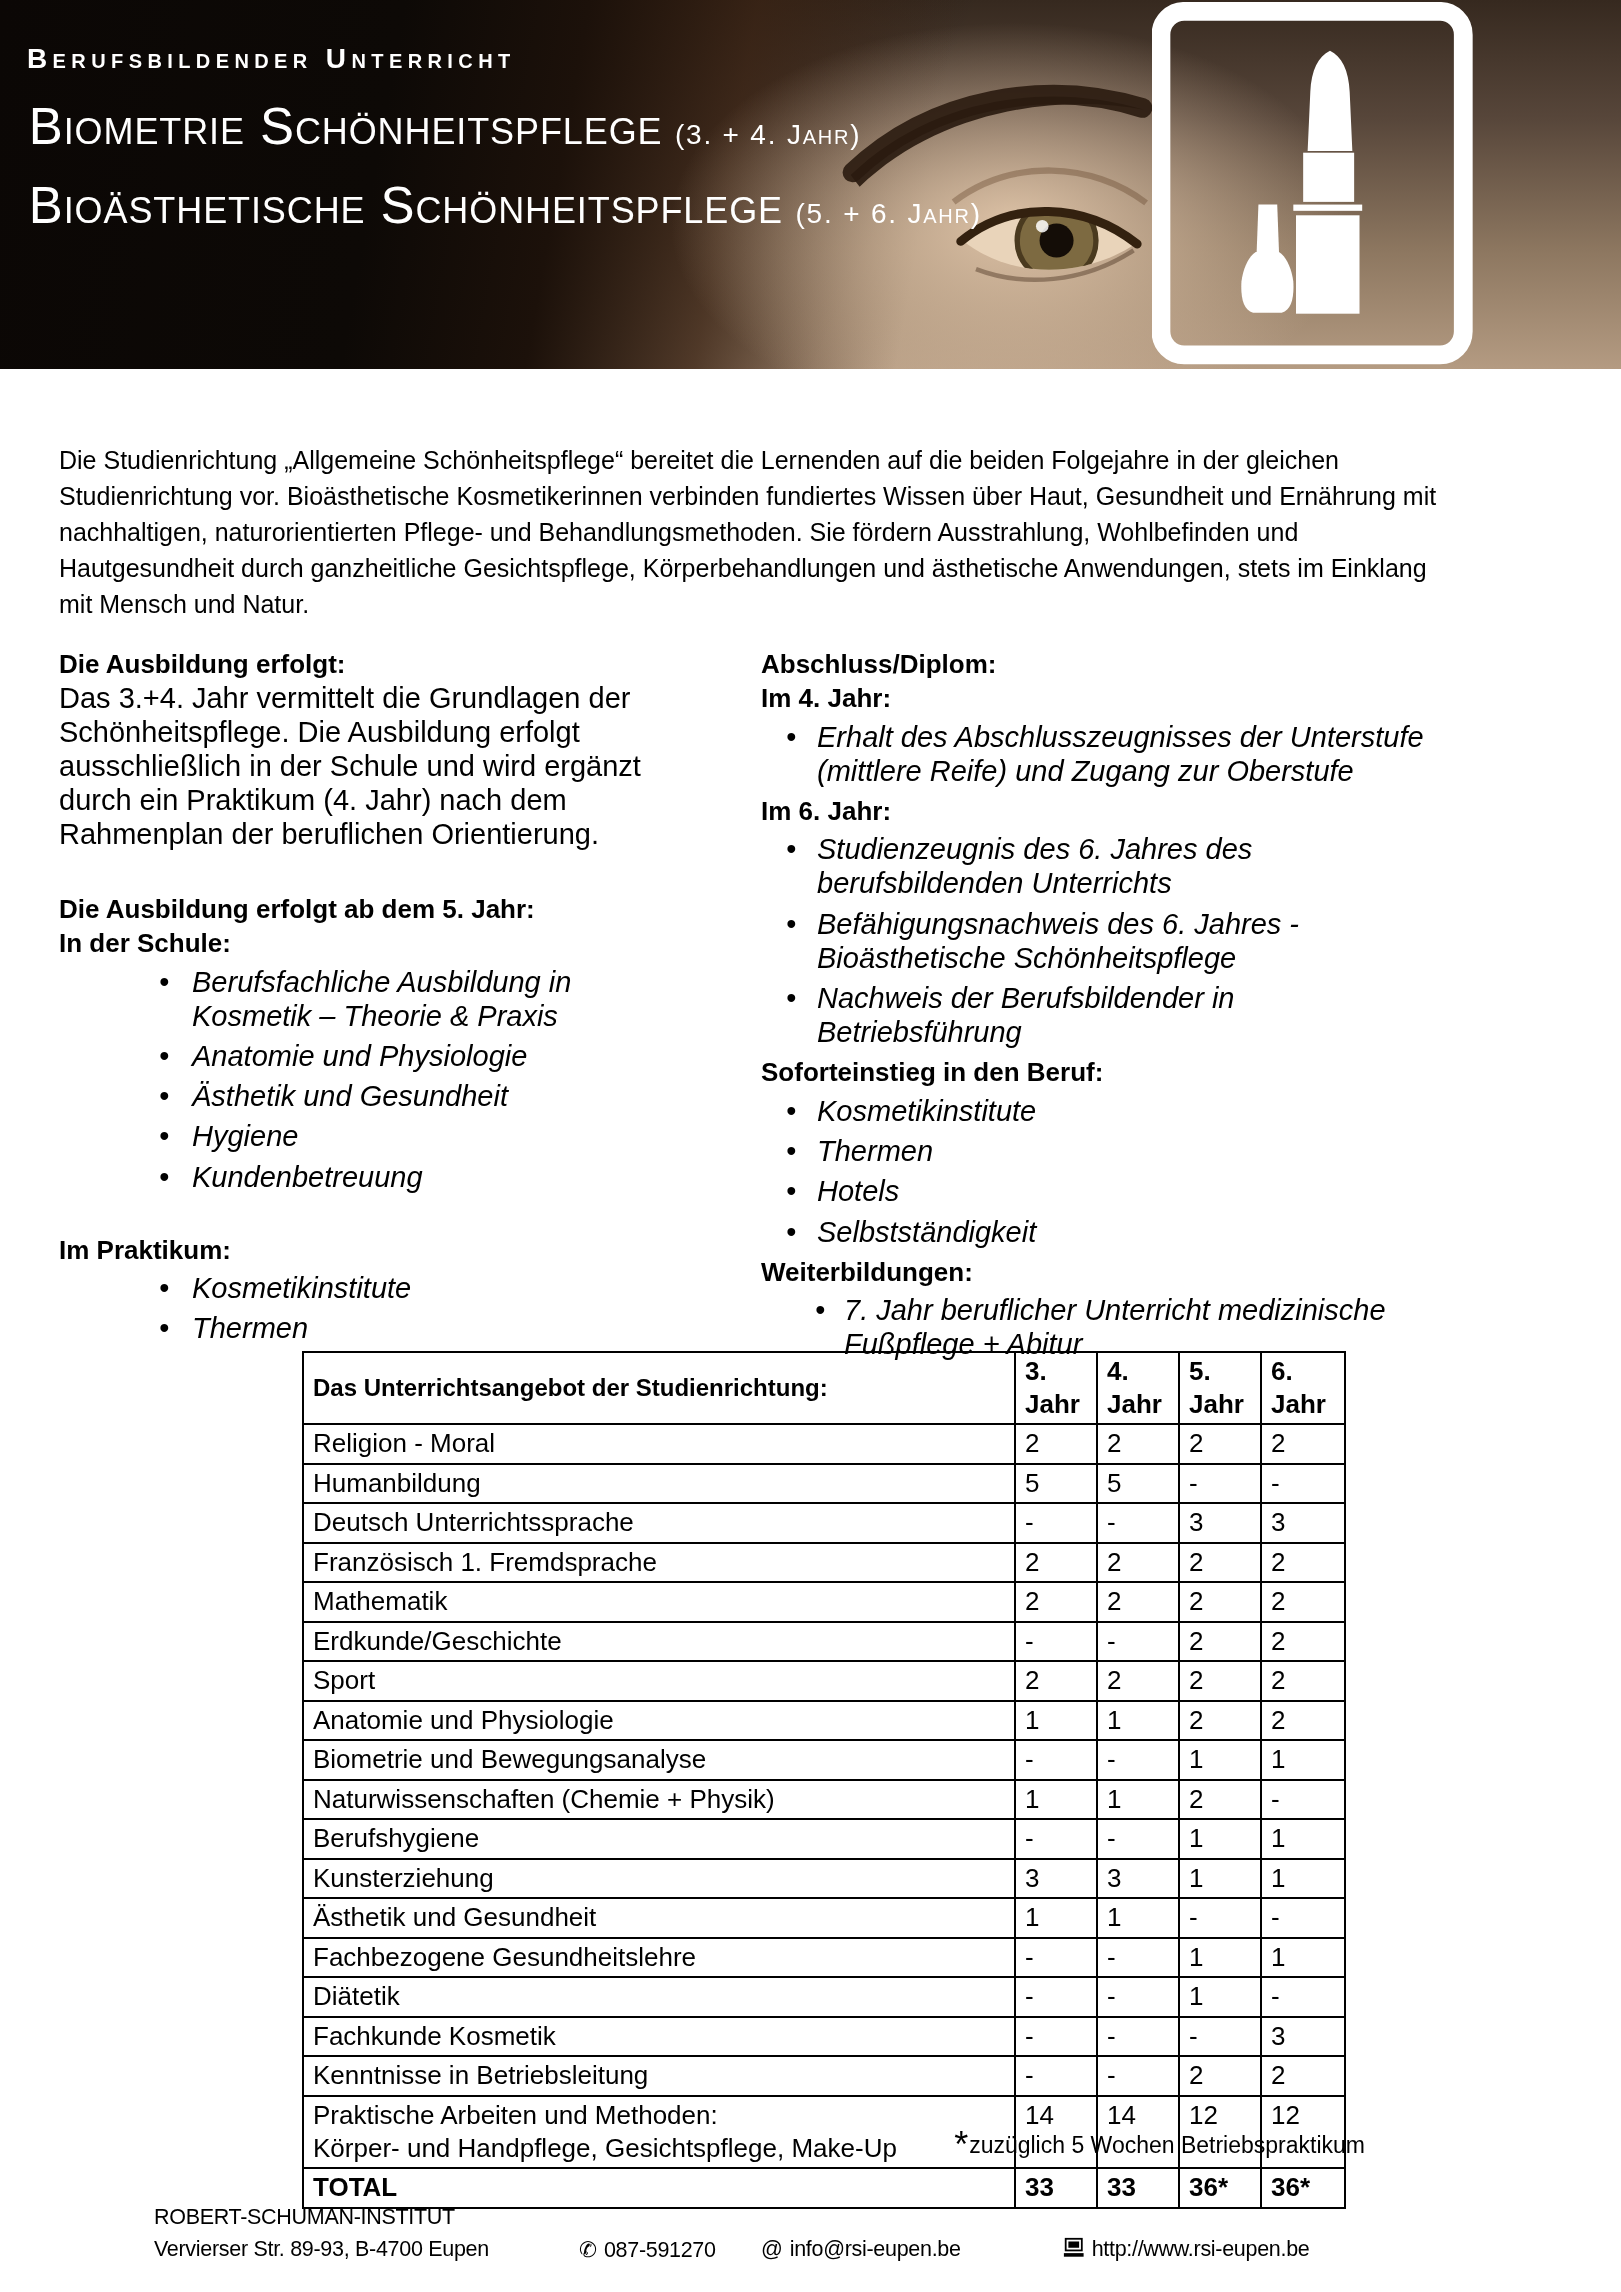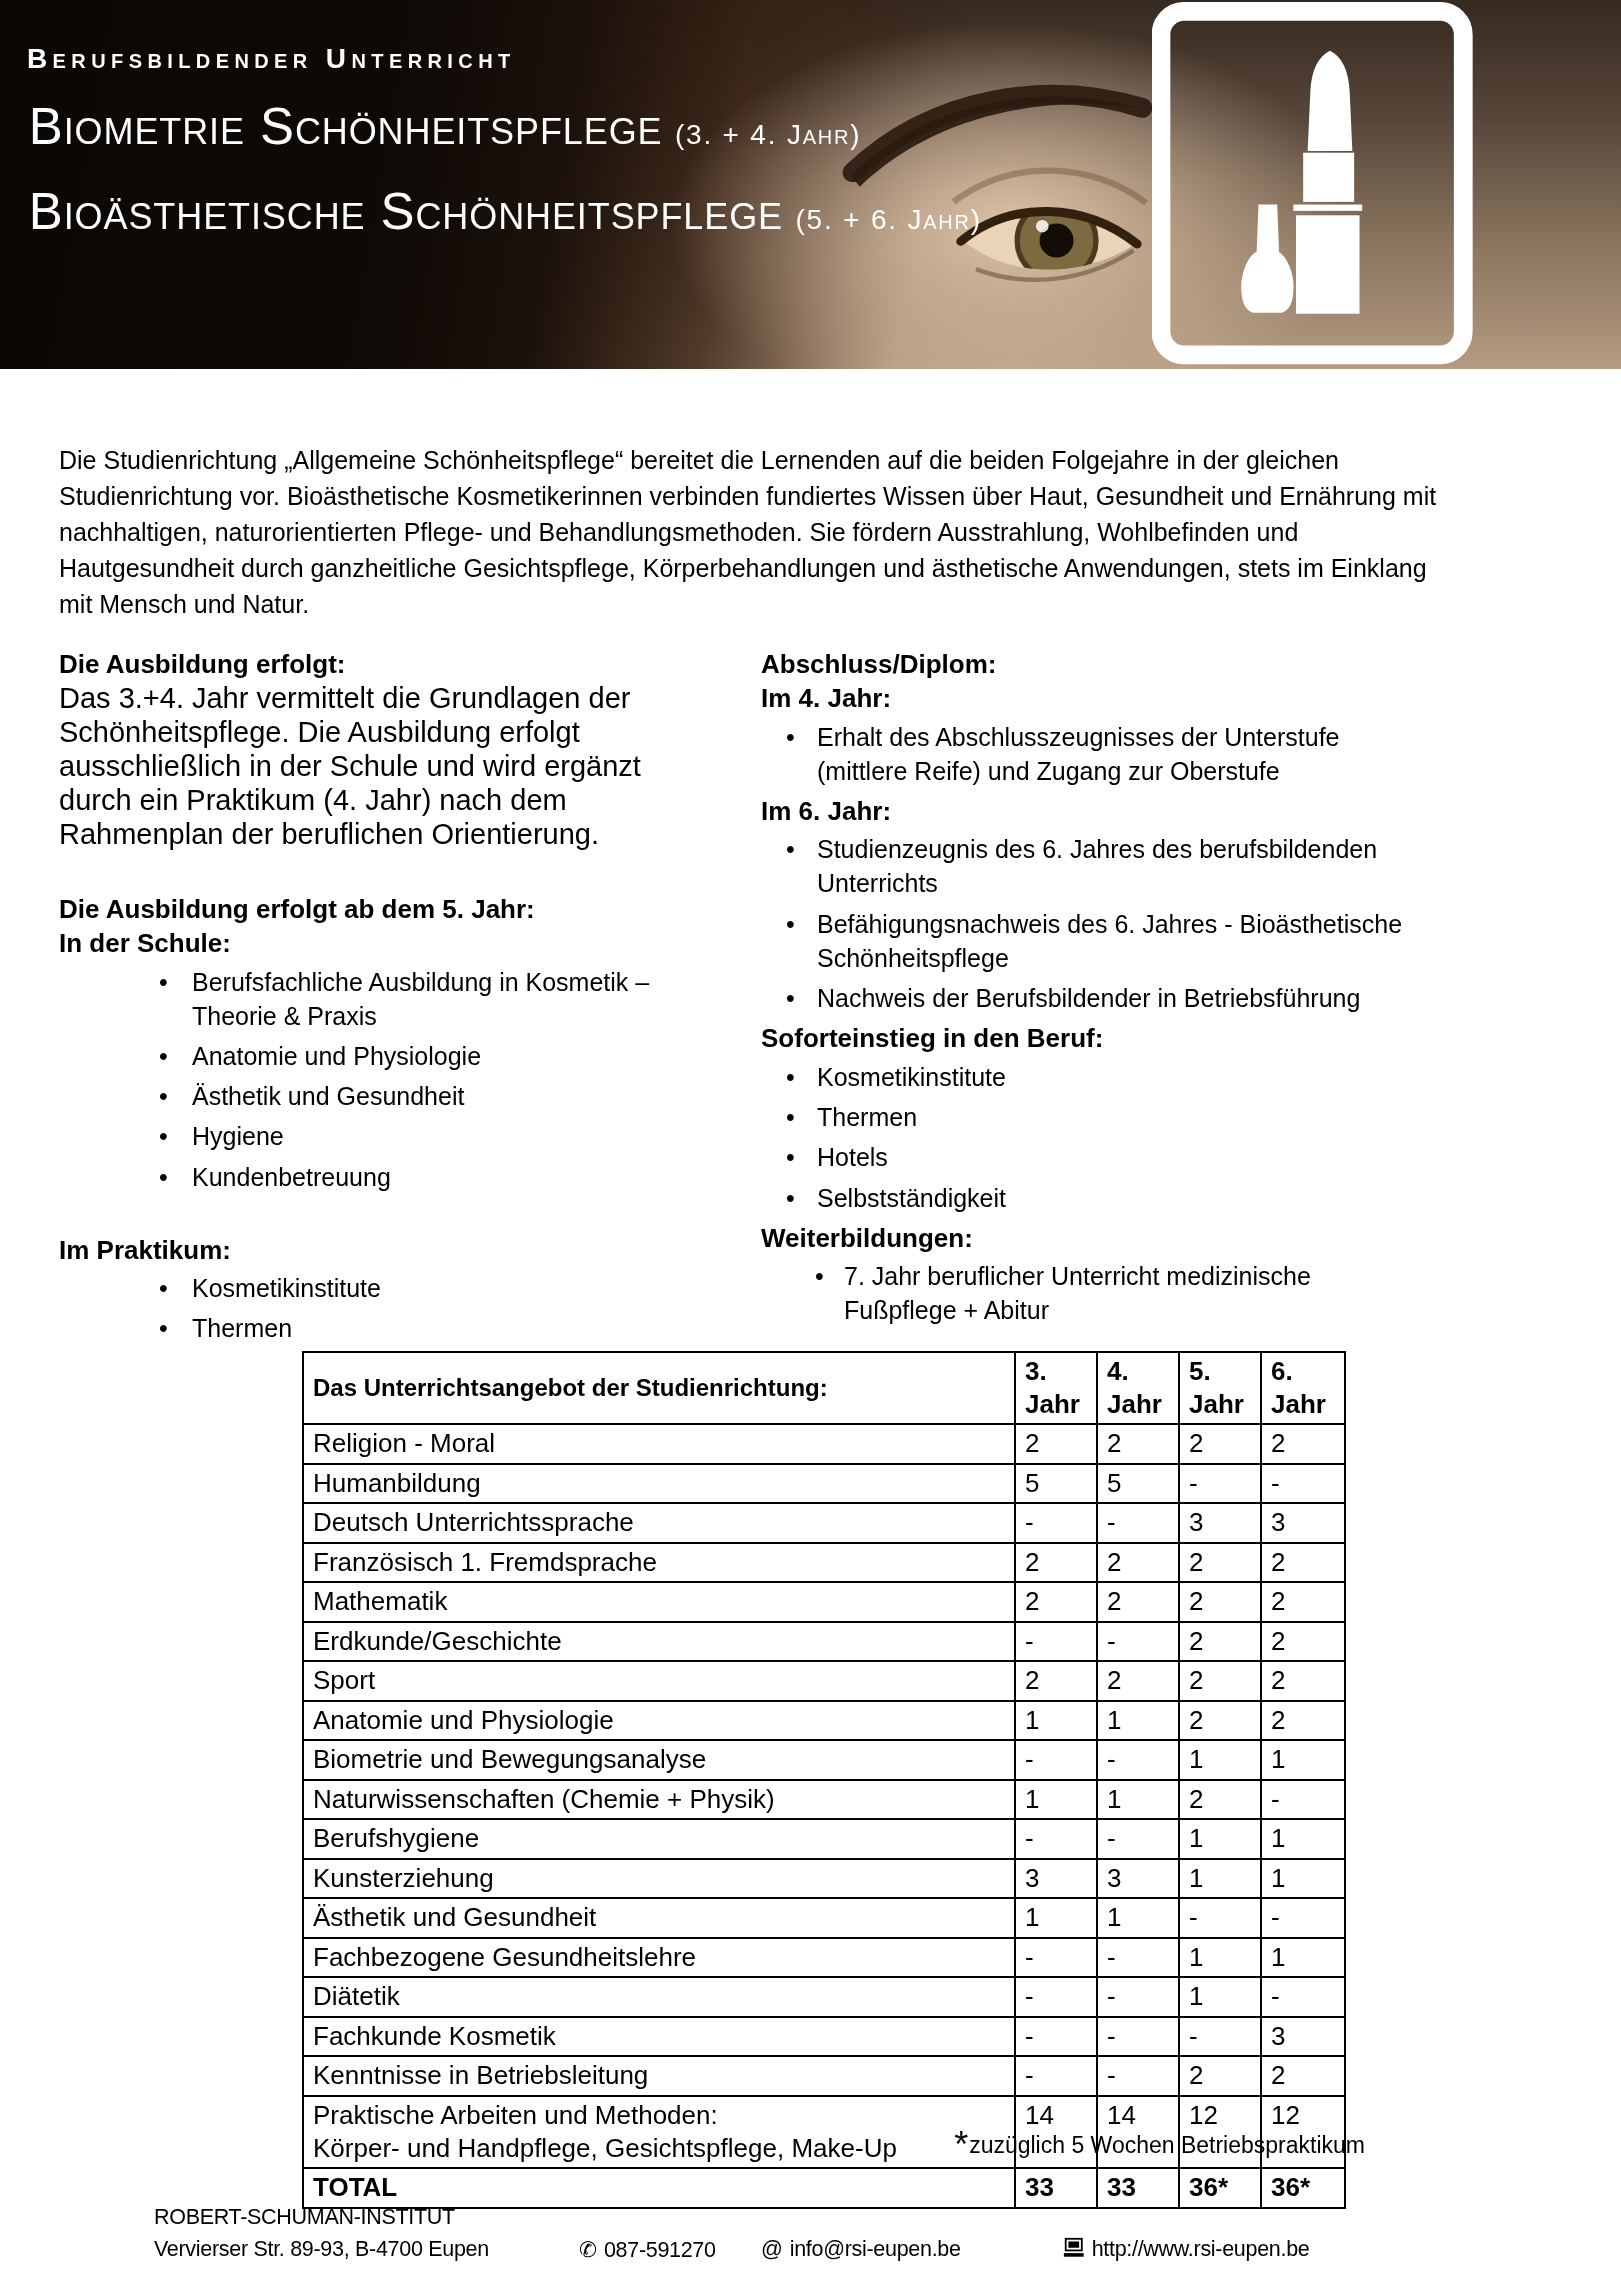--- a/index.html
+++ b/index.html
@@ -13,35 +13,35 @@
      background:
        radial-gradient(502px 296px at 1012px 224px, rgba(225,198,170,0.95), rgba(225,198,170,0) 68%),
        linear-gradient(100deg, #0b0705 0%, #0d0906 24%, #1c110a 35%, rgba(58,35,20,0.78) 45%, rgba(58,35,20,0) 57%),
        linear-gradient(115deg, rgba(10,6,4,0.92) 0%, rgba(10,6,4,0.25) 38%, rgba(10,6,4,0) 55%);
   }
   .hero-face { position:absolute; left:788px; top:54px; }
   .hero-text { position:absolute; left:27px; top:0; z-index:3; color:#fff; }
   .kicker { position:absolute; left:0; top:43px; width:1075px; font-size:28px; font-weight:bold;
             font-variant:small-caps; letter-spacing:5.4px; white-space:nowrap; }
   .title { position:absolute; left:1.8px; white-space:nowrap; font-variant:small-caps; letter-spacing:0.9px; }
-  .title-1 { top:97px; } .title-2 { top:182px; }
+  .title-1 { top:97px; } .title-2 { top:176px; }
   .title .main { font-size:51px; font-weight:400; }
   .title .suffix { font-size:28px; font-weight:400; letter-spacing:1.8px; margin-left:12.5px; }
   .cosmetics { position:absolute; left:1152px; top:1.8px; z-index:4; }
 
   
   .intro { position:absolute; left:59px; top:417px; width:1397px; font-size:25px; line-height:36px; }
   h3 { margin:0; font-size:26px; font-weight:bold; line-height:34px; }
   .col p { margin:0; font-size:29px; line-height:34px; }
   .col-left  { position:absolute; left:59px;  top:647px; width:627px; }
   .col-right { position:absolute; left:761px; top:647px; width:667px; }
   .gap-lg { margin-top:41px; }
   .gap-md { margin-top:39px; }
   .body-gap { margin-top:25px; }
-  .blist { list-style:none; margin:4.5px 0 0 0; padding:0; font-size:25px; line-height:34px; }
+  .blist { list-style:none; margin:4.5px 0 0 0; padding:0; font-size:29px; line-height:34px;font-style:italic; }
   .blist li { position:relative; margin-bottom:6.3px; }
   .blist li::before { content:"\2022"; position:absolute; top:0; }
   .blist-left li  { padding-left:133px; } .blist-left li::before  { left:100px; }
   .blist-right li { padding-left:56px; }  .blist-right li::before { left:25px; }
   .blist-deep li  { padding-left:83px; }  .blist-deep li::before  { left:54px; }
 
   
   table.subjects { position:absolute; left:302px; top:1351px; width:1043px;
                    border-collapse:collapse; table-layout:fixed; font-size:26px; }
   .subjects th, .subjects td { border:2.7px solid #000; padding:1.8px 7.2px 2.7px 9px;

